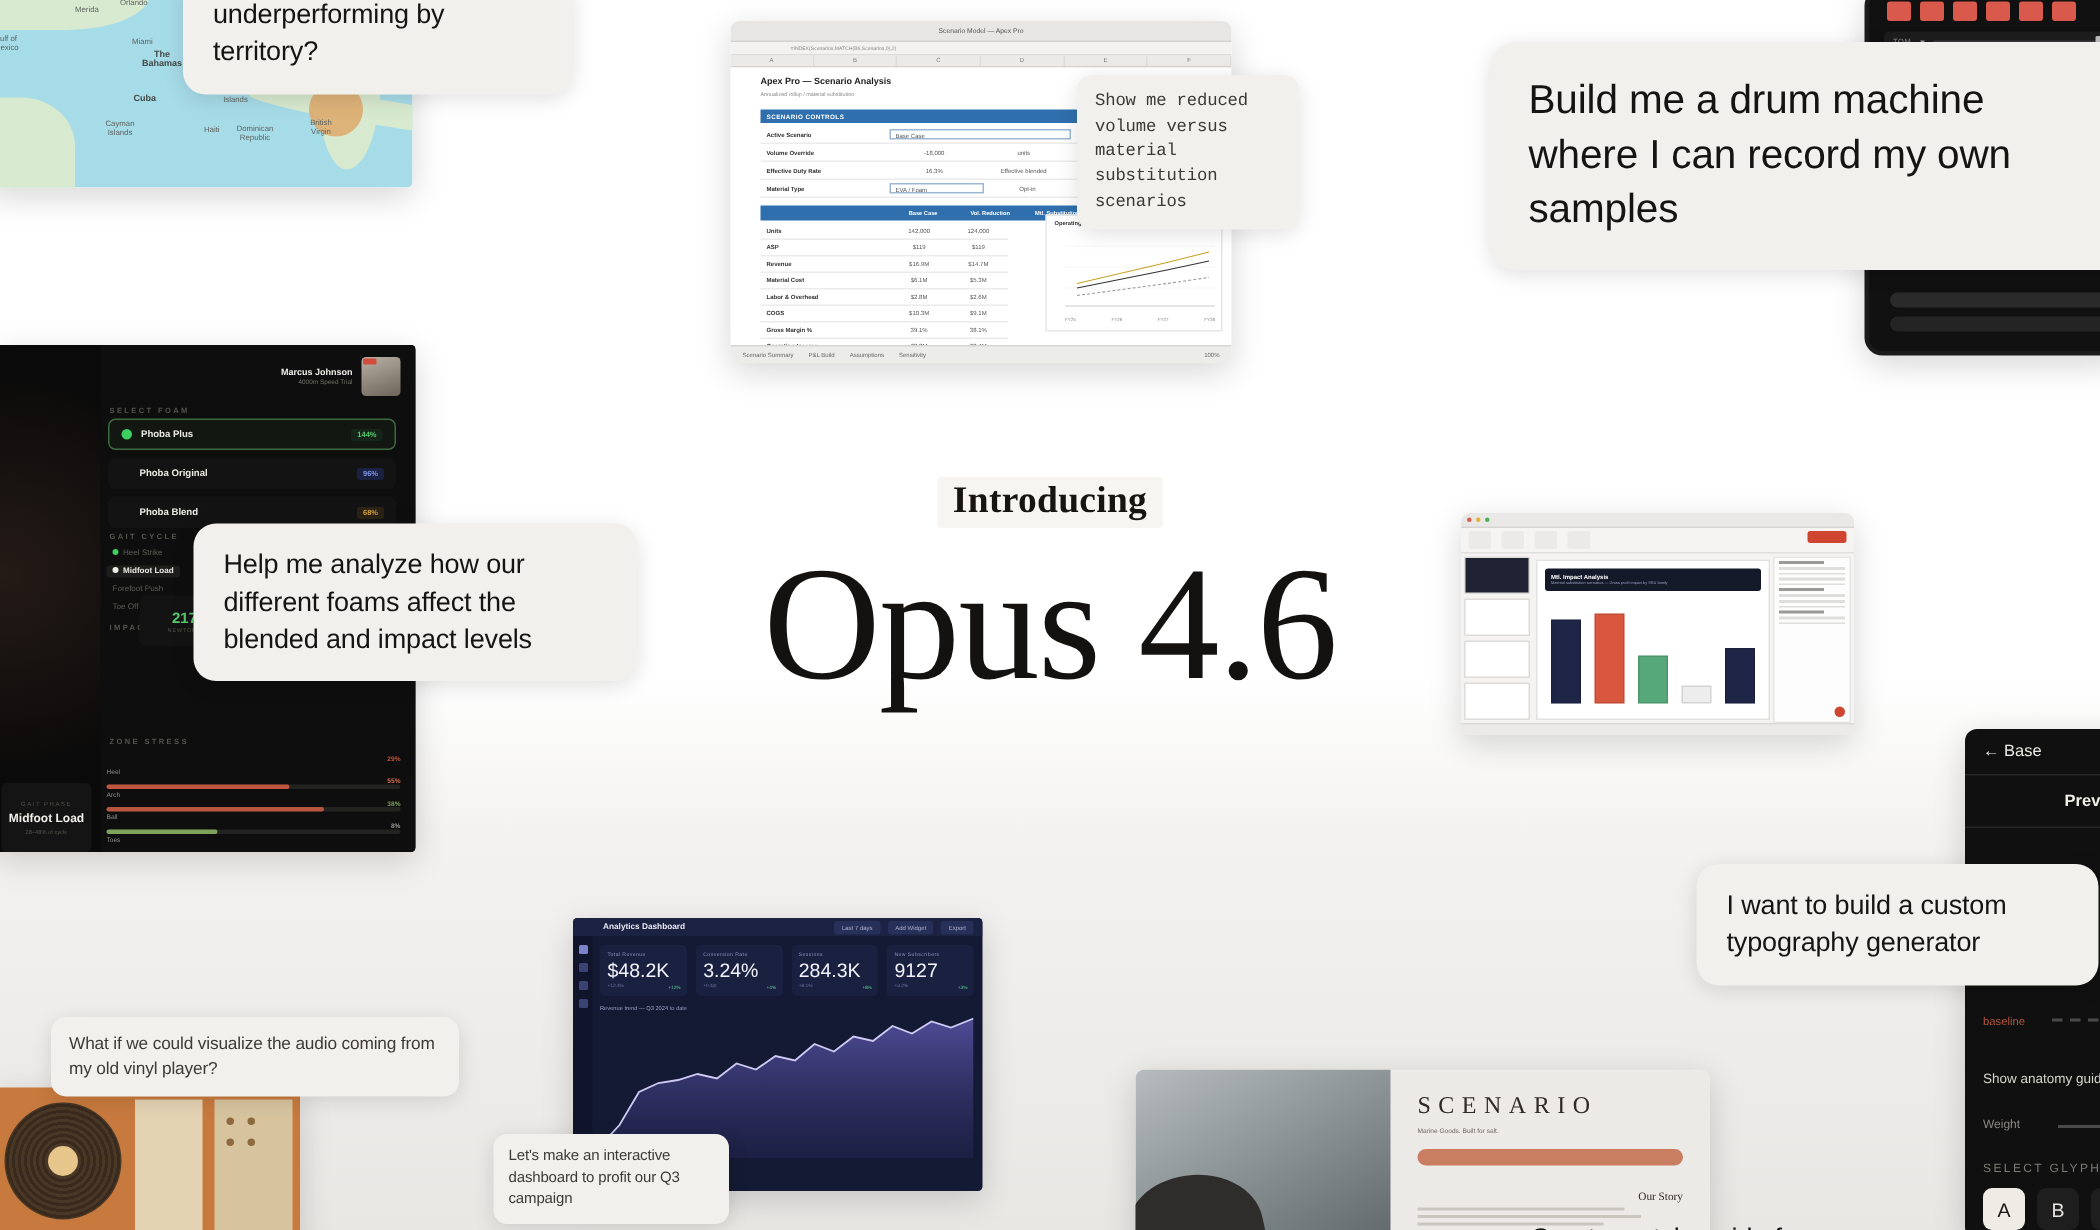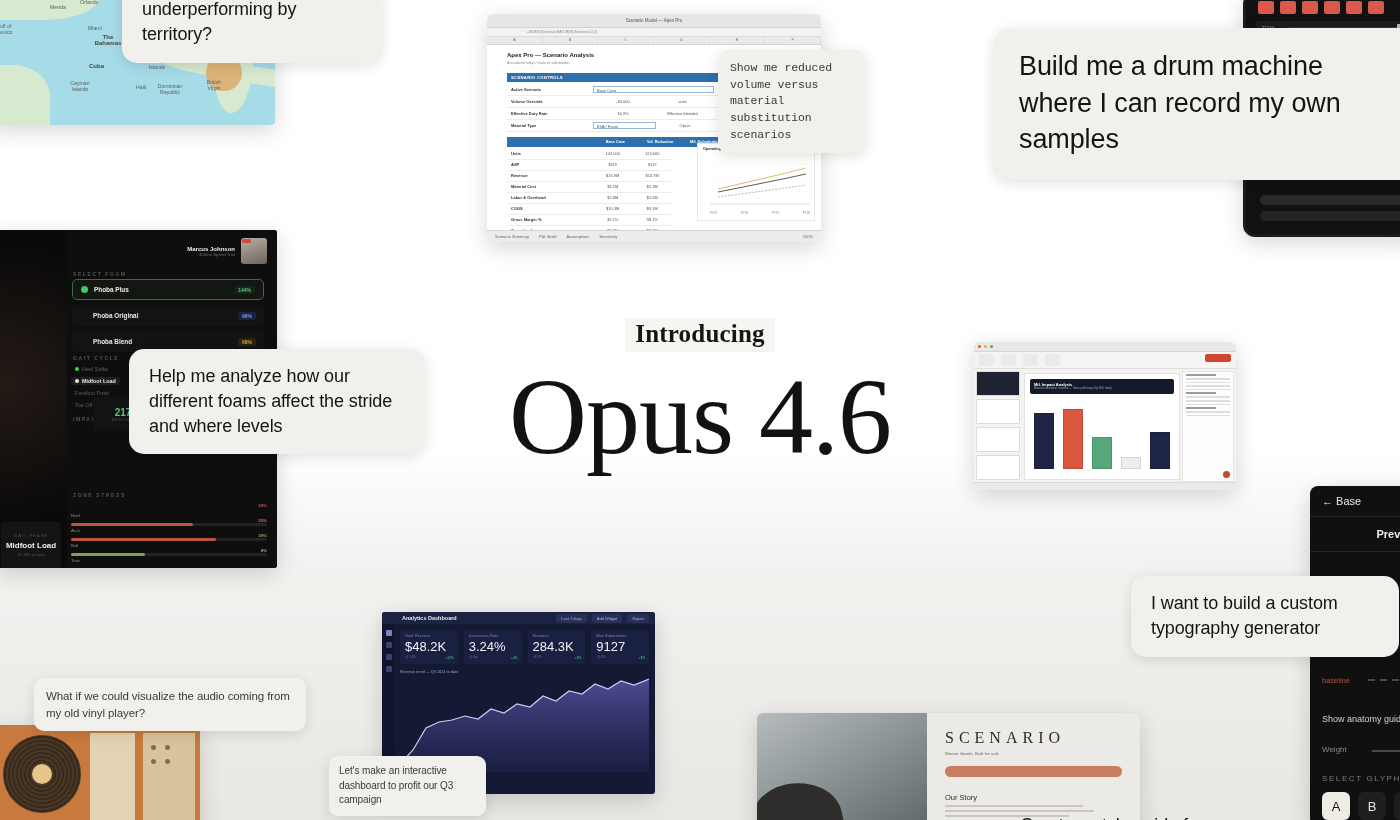--- a/index.html
+++ b/index.html
@@ -178,21 +178,21 @@
   
   #tide-card { left:757px; top:713px; width:383px; height:130px; background:#eceae6; }
   .tide-photo { position:absolute; left:0; top:0; width:170px; bottom:0;
     background:linear-gradient(150deg,#b7bcbd 0%,#8c9496 45%,#5b6264 100%); }
   .tide-rock { position:absolute; left:-5px; bottom:-10px; width:90px; height:70px; background:#2e2d2b;
     border-radius:50% 60% 35% 40%; transform:rotate(-12deg); }
   .tide-right { position:absolute; left:170px; right:0; top:0; bottom:0; padding:16px 18px; }
   .tide-h { font-family:"Liberation Serif", serif; font-size:16px; letter-spacing:5px; color:#2d2a27; }
   .tide-sub { font-size:4.4px; color:#6e6a64; margin-top:4px; }
   .tide-cta { margin-top:10px; height:11px; background:#c97d61; border-radius:6px; }
-  .tide-sec { font-family:Liberation Sans, sans-serif; font-size:7.5px; color:#2d2a27; margin-top:16px;}
+  .tide-sec { font-family:Liberation Serif, serif; font-size:7.5px; color:#2d2a27; margin-top:16px;text-align:right;}
   .tide-l { height:2px; background:#c9c5bf; margin-top:3px; }
 
   
   #typo-card { left:1310px; top:486px; width:120px; height:340px; background:#101010; border-radius:8px 0 0 8px;}
   .typo-bar { height:30px; display:flex; align-items:center; padding:0 12px; font-size:11px; color:#eceae6; }
   .typo-div { height:1px; background:#262626; }
   .typo-prev { height:34px; display:flex; align-items:center; justify-content:flex-end; padding-right:12px;
                font-size:11px; font-weight:700; color:#f1efe9; }
   .typo-base { position:absolute; left:12px; top:190px; font-size:7.5px; color:#b4553f; }
   .dashes { position:absolute; left:58px; top:193px; display:flex; gap:5px; }
@@ -630,21 +630,21 @@
     <div id="introducing">Introducing</div>
     <div id="opus-title">Opus 4.6</div>
   </div>
 
   <div class="bubble med" style="left:122px; top:-18px; width:260px;">underperforming by territory?</div>
 
   <div class="bubble sml" style="left:718px; top:50px; width:148px;font-family:Liberation Mono, monospace;">Show me reduced volume versus material substitution scenarios</div>
 
   <div class="bubble big" style="left:993px; top:28px; width:430px;">Build me a drum machine where I can record my own samples</div>
 
-  <div class="bubble med" style="left:129px; top:349px; width:296px;">Help me analyze how our different foams affect the stride and where levels</div>
+  <div class="bubble med" style="left:129px; top:349px; width:296px;">Help me analyze how our different foams affect the blended and impact levels</div>
 
 
   <div class="bubble sml" style="left:34px; top:678px; width:272px;">What if we could visualize the audio coming from my old vinyl player?</div>
 
   <div class="bubble med" style="left:1131px; top:576px; width:268px;">I want to build a custom typography generator</div>
 
   <div class="bubble xsml" style="left:329px; top:756px; width:157px;">Let's make an interactive dashboard to profit our Q3 campaign</div>
 
   <div class="bubble med" style="left:1000px; top:798px; width:300px; box-shadow:none; background:transparent;">Create a style guide for</div>
 

